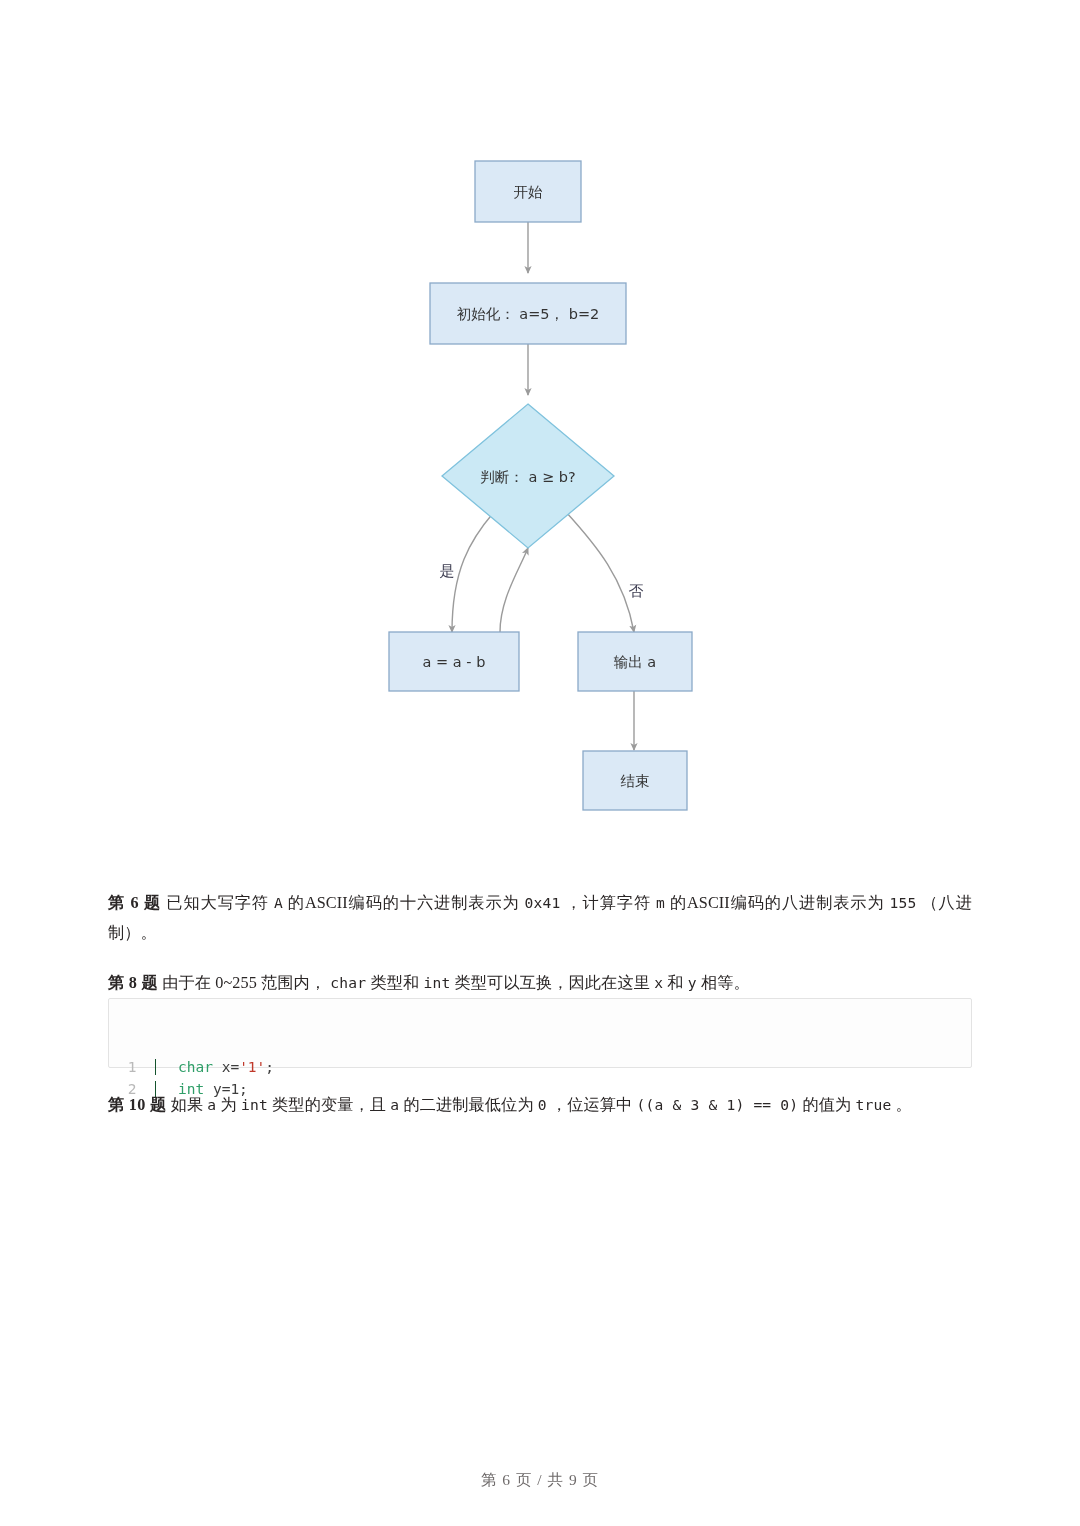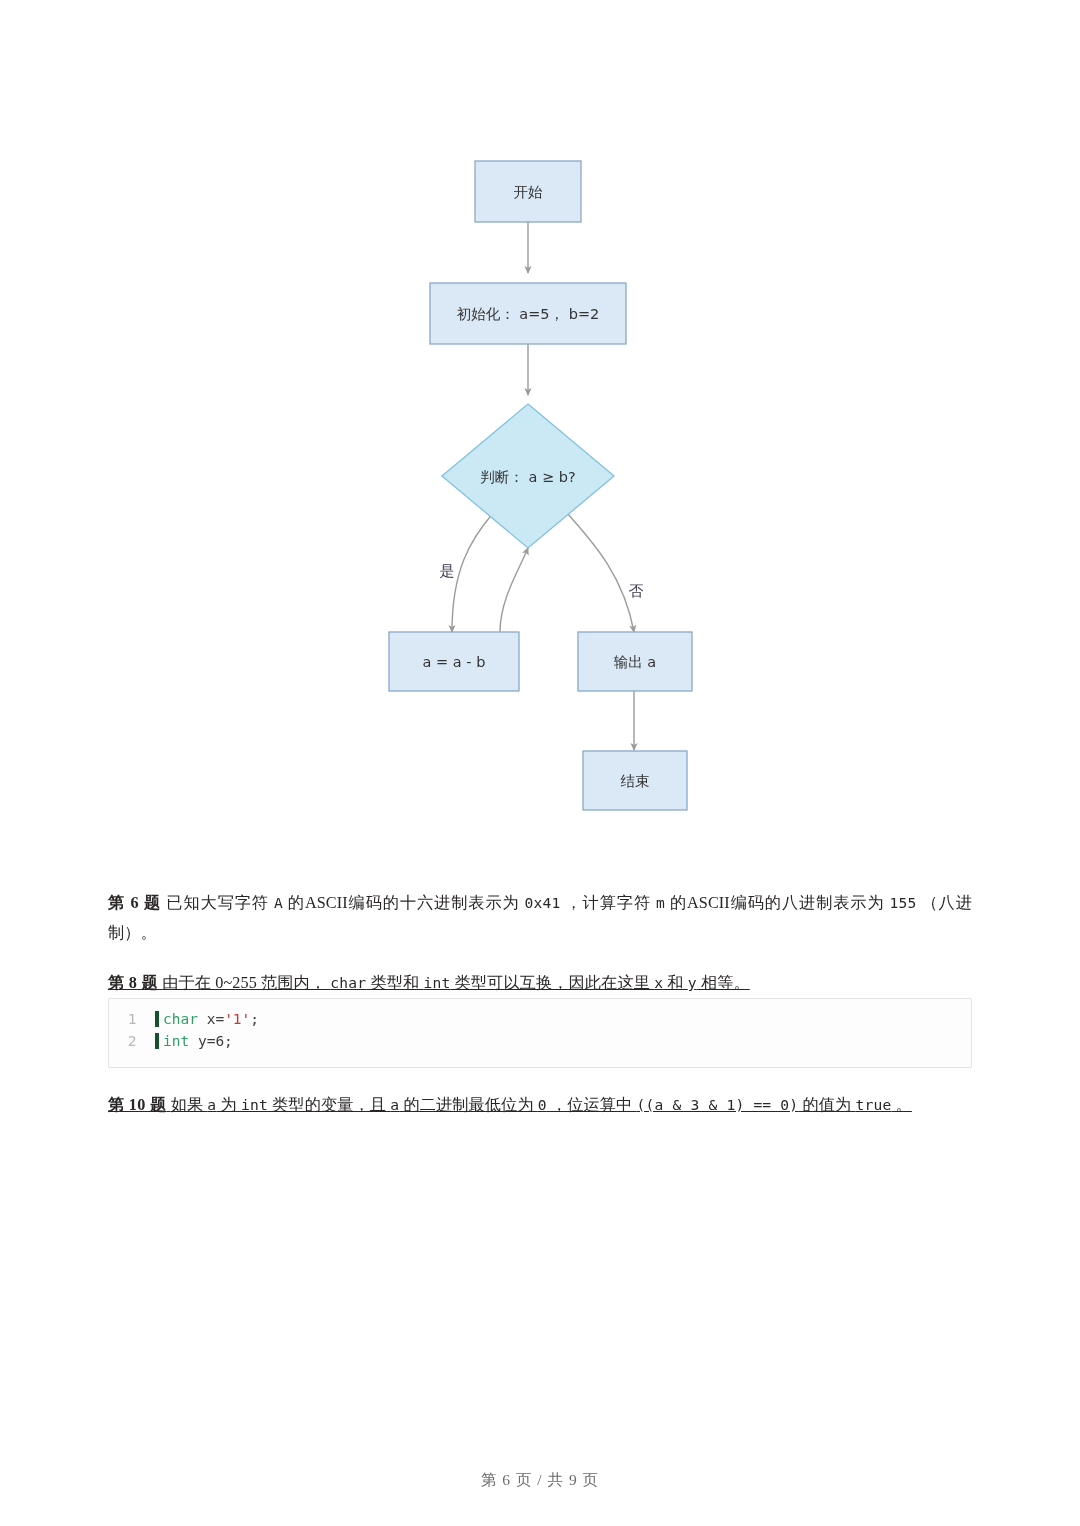--- a/index.html
+++ b/index.html
@@ -34,21 +34,21 @@
   }
 
   .qpara {
     font-size: 16.2px;
     line-height: 30px;
     margin: 8px 0 20px 0;
     text-align: justify;
     color: #2a2626;
     letter-spacing: 0.1px;
   }
-  .qpara:last-child { margin-bottom: 0; text-decoration: underline; }
+  .qpara:last-child { margin-bottom: 0; }
 
   .qnum {
     font-weight: bold;
     letter-spacing: 0.3px;
   }
 
   .mono {
     font-family: "DejaVu Sans Mono", "Liberation Mono", monospace;
     font-size: 14.6px;
     letter-spacing: 0.2px;
@@ -72,24 +72,25 @@
     font-size: 14.5px;
   }
   .lineno {
     width: 46px;
     flex: 0 0 46px;
     text-align: center;
     color: #b9b9b9;
     user-select: none;
   }
   .codetext {
-    padding-left: 4px;
-    border-left: 4px solid #14532d;
+    padding-left: 22px;
+    border-left: 1px solid #14532d;
     white-space: pre;
     color: #3d3d3d;
+    margin-top: 48px;
   }
   .tok-kw  { color: #2f9e68; }
   .tok-str { color: #c0392b; }
 
   
   #page-footer {
     position: absolute;
     left: 0;
     top: 1470px;
     width: 1080px;
@@ -163,21 +164,21 @@
       <p class="qpara"><span class="qnum">第 8 题</span> <span>由于在 0~255 范围内， </span><span class="mono">char</span><span> 类型和 </span><span class="mono">int</span><span> 类型可以互换，因此在这里 </span><span class="mono">x</span><span> 和 </span><span class="mono">y</span><span> 相等。</span></p>
     </div>
   <div class="codeblock">
     <div id="code-lines">
         <div class="codeline">
           <span class="lineno">1</span>
           <span class="codetext"><span class="tok-kw">char</span><span> x=</span><span class="tok-str">'1'</span><span>;</span></span>
         </div>
         <div class="codeline">
           <span class="lineno">2</span>
-          <span class="codetext"><span class="tok-kw">int</span><span> y=6;</span></span>
+          <span class="codetext"><span class="tok-kw">int</span><span> y=1;</span></span>
         </div>
       </div>
   </div>
   <div id="questions-after">
       <p class="qpara"><span class="qnum">第 10 题</span> <span>如果 </span><span class="mono">a</span><span> 为 </span><span class="mono">int</span><span> 类型的变量，且 </span><span class="mono">a</span><span> 的二进制最低位为 </span><span class="mono">0</span><span> ，位运算中 </span><span class="mono">((a &amp; 3 &amp; 1) == 0)</span><span> 的值为 </span><span class="mono">true</span><span> 。</span></p>
     </div>
 </div>
 
 <div id="page-footer">
   <span>第 6 页 / 共 9 页</span>

